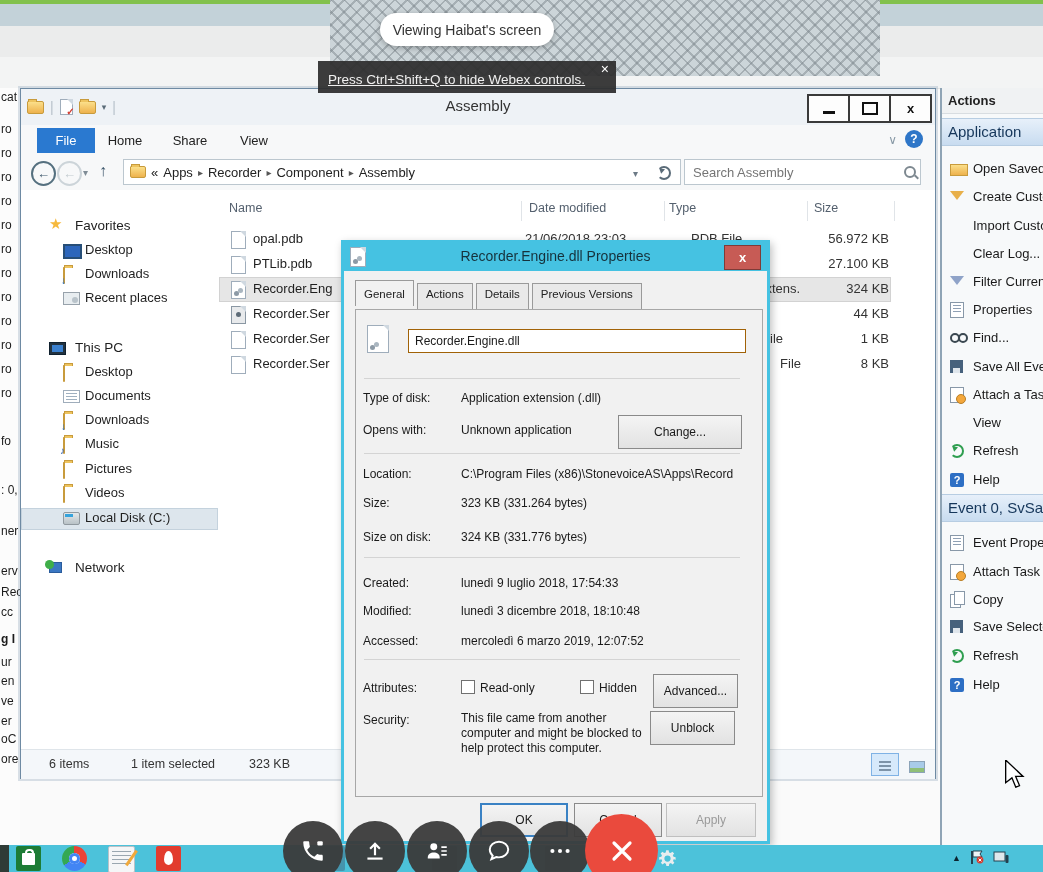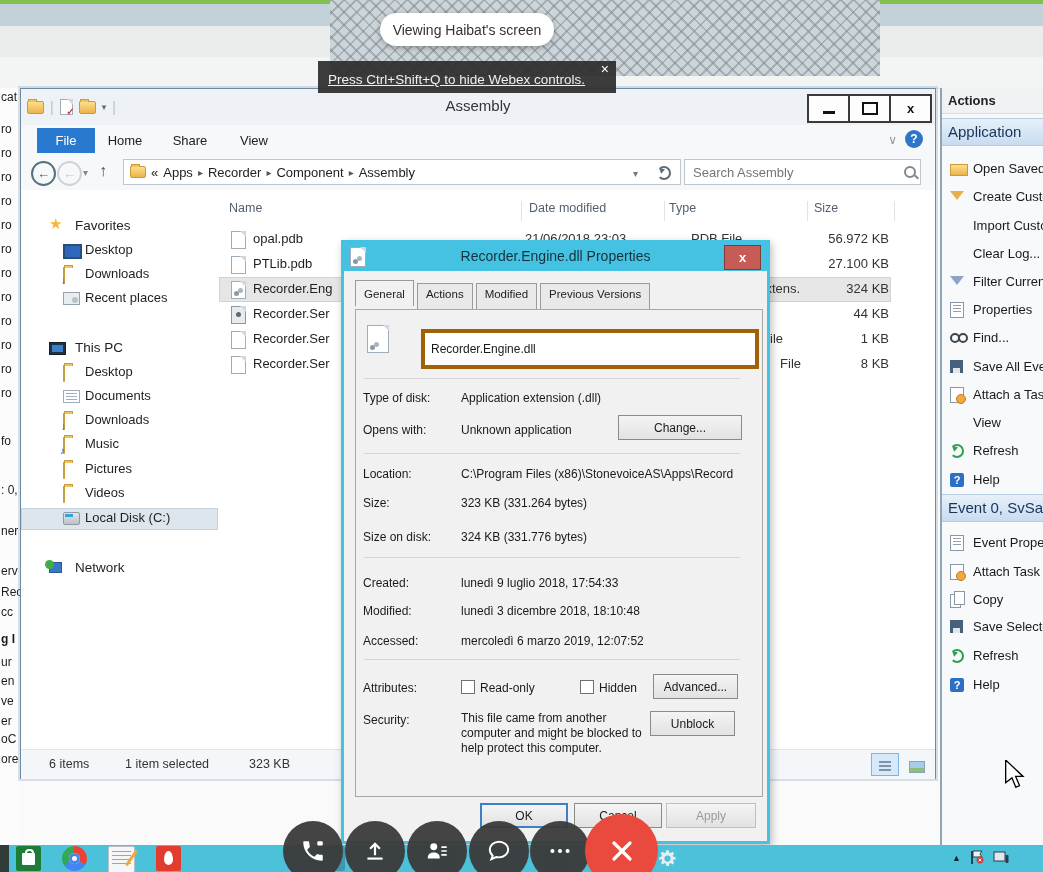--- a/index.html
+++ b/index.html
@@ -127,24 +127,24 @@
   .dtitle-text{position:absolute;width:100%;text-align:center;top:5px;font-size:14px;color:#16323c;}
   .dclose{position:absolute;right:6px;top:2px;width:35px;height:23px;background:#c75b55;border:1px solid #7e3b38;
     color:#fff;font-weight:bold;font-size:13px;display:flex;align-items:center;justify-content:center;}
   .dtabs{position:absolute;top:40px;left:11px;height:26px;display:flex;font-size:11.5px;color:#222;}
   .dtab{border:1px solid #9a9a9a;border-bottom:none;background:#e9e9e9;padding:4px 8px 2px;margin-right:3px;}
   .dtab.on{background:#f1f1f1;position:relative;top:-3px;padding-top:7px;z-index:2;}
   .dpage{position:absolute;left:11px;top:66px;width:406px;height:486px;border:1px solid #a7a7a7;background:#f1f1f1;}
   .drow{position:absolute;font-size:12px;color:#1a1a1a;white-space:nowrap;}
   .dlab{left:19px;} .dval{left:117px;}
   .dhr{position:absolute;left:20px;width:376px;height:1px;background:#d4d4d4;}
-  .dname{position:absolute;left:64px;top:86px;width:338px;height:40px;border:4px solid #a16207;background:#fff;
-    font-size:12px;color:#1a1a1a;padding:0 6px;box-sizing:border-box;font-family:"Liberation Sans",sans-serif;margin-left:13px;}
+  .dname{position:absolute;left:64px;top:86px;width:338px;height:24px;border:1px solid #a16207;background:#fff;
+    font-size:12px;color:#1a1a1a;padding:0 6px;box-sizing:border-box;font-family:"Liberation Sans",sans-serif;}
   .dicon{position:absolute;left:23px;top:82px;width:20px;height:26px;}
-  .dbtn{position:absolute;height:25px;background:linear-gradient(#f4f4f4,#e2e2e2);border:1px solid #8a8a8a;
+  .dbtn{position:absolute;height:34px;background:linear-gradient(#f4f4f4,#e2e2e2);border:1px solid #8a8a8a;
     font-size:12px;color:#1a1a1a;display:flex;align-items:center;justify-content:center;box-sizing:border-box;}
   .cb{position:absolute;width:12px;height:12px;border:1px solid #707070;background:#fff;}
   .dfoot{font-size:12px;}
   .okd{border:2px solid #3a82c4;}
   .disabled{color:#9a9a9a;border-color:#bfbfbf;}
   
   .actions{left:940px;top:88px;width:103px;height:757px;background:#f7f9fa;border-left:2px solid #8fa4b5;
     z-index:4;overflow:hidden;}
   .act-hdr{position:absolute;left:0;top:0;width:100%;height:26px;background:#f0f2f3;border-bottom:1px solid #d8dde1;
     font-size:13px;font-weight:bold;color:#222;padding:5px 0 0 6px;box-sizing:border-box;}
@@ -452,41 +452,41 @@
         <span class="fi pg"></span>
         <span class="c-name">Recorder.Ser</span>
         <span class="c-date"></span>
         <span class="c-type">File</span>
         <span class="c-size">8 KB</span>
       </div>
     </div>
 
     <div class="statusbar">
       <span style="left:28px">6 items</span>
-      <span style="left:104px">1 item selected</span>
+      <span style="left:110px">1 item selected</span>
       <span style="left:228px">323 KB</span>
       <div class="viewbtn on" style="left:850px">
           <span class="g-list"></span>
         </div>
       <div class="viewbtn" style="left:882px">
           <span class="g-thumb" able="false"></span>
         </div>
     </div>
   </div>
 
   <div class="abs dialog">
     <div class="dtitle">
       <span class="dicon pg pg-dll" style="left:6px;top:4px;width:14px;height:18px"></span>
       <span class="dtitle-text">Recorder.Engine.dll Properties</span>
       <span class="dclose">x</span>
     </div>
     <div class="dtabs">
       <span class="dtab on">General</span>
       <span class="dtab">Actions</span>
-      <span class="dtab">Modified</span>
+      <span class="dtab">Details</span>
       <span class="dtab">Previous Versions</span>
     </div>
     <div class="dpage"></div>
     <span class="dicon pg pg-dll"></span>
     <input class="dname" value="Recorder.Engine.dll" style="">
     <div class="dhr" style="top:135px"></div>
     <span class="drow dlab" style="top:148px">Type of disk:</span>
     <span class="drow dval" style="top:148px">Application extension (.dll)</span>
     <span class="drow dlab" style="top:180px">Opens with:</span>
     <span class="drow dval" style="top:180px">Unknown application</span>

